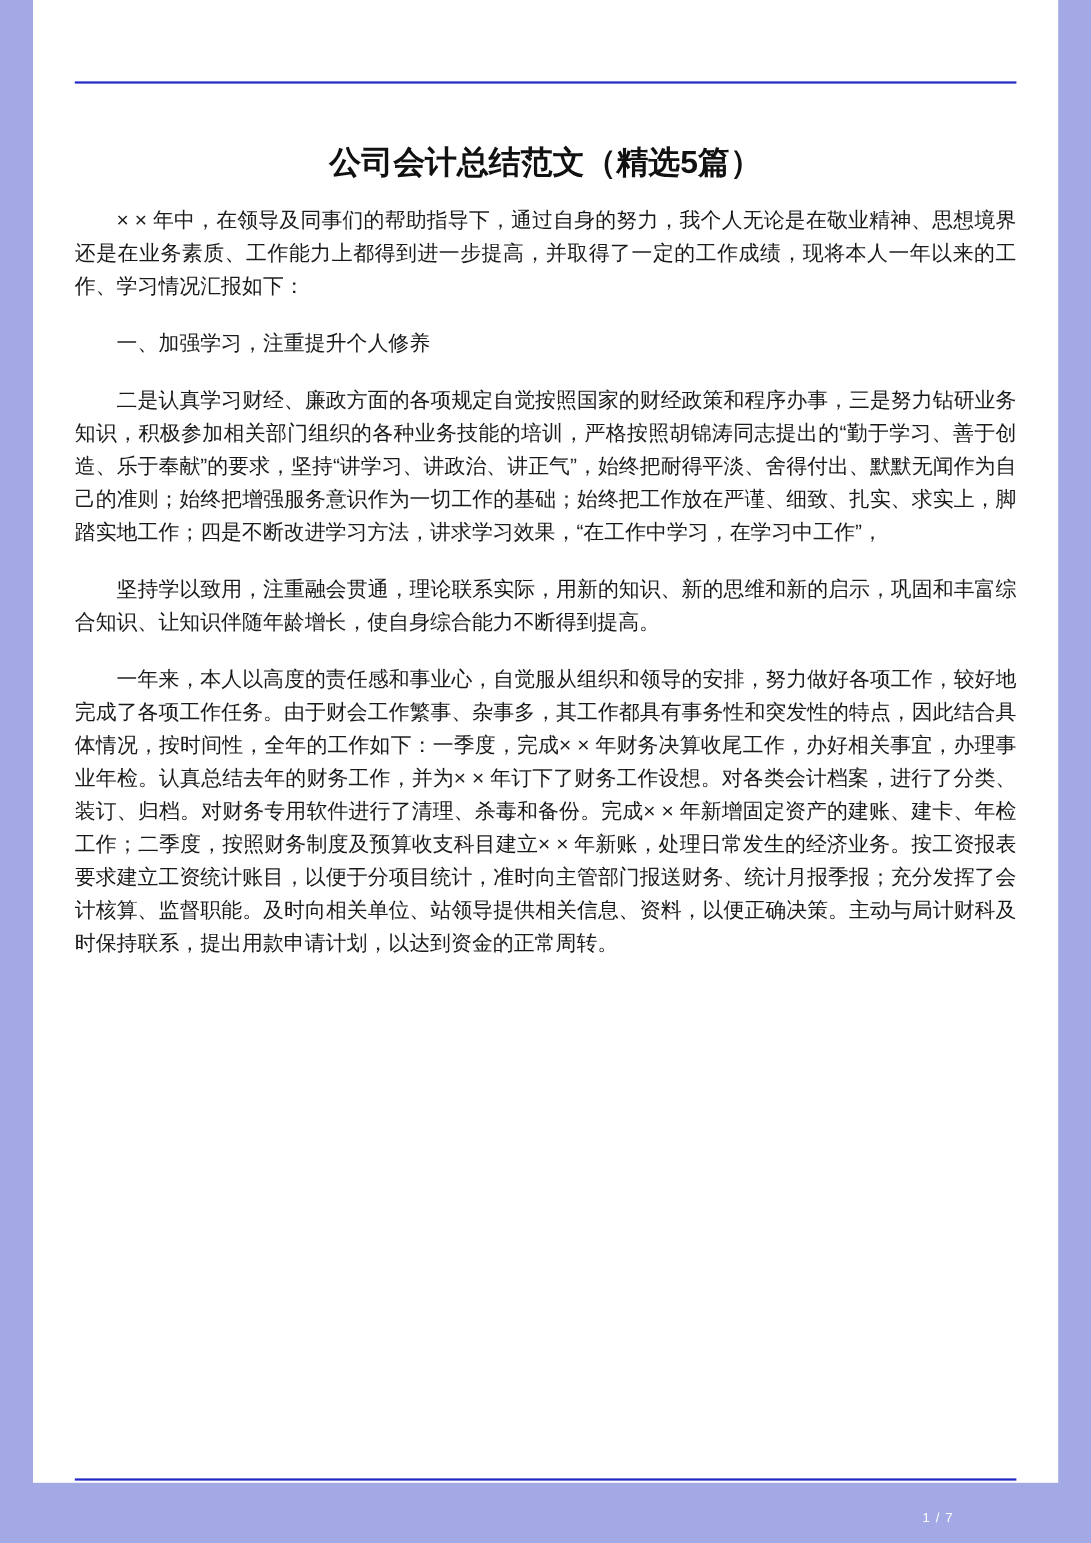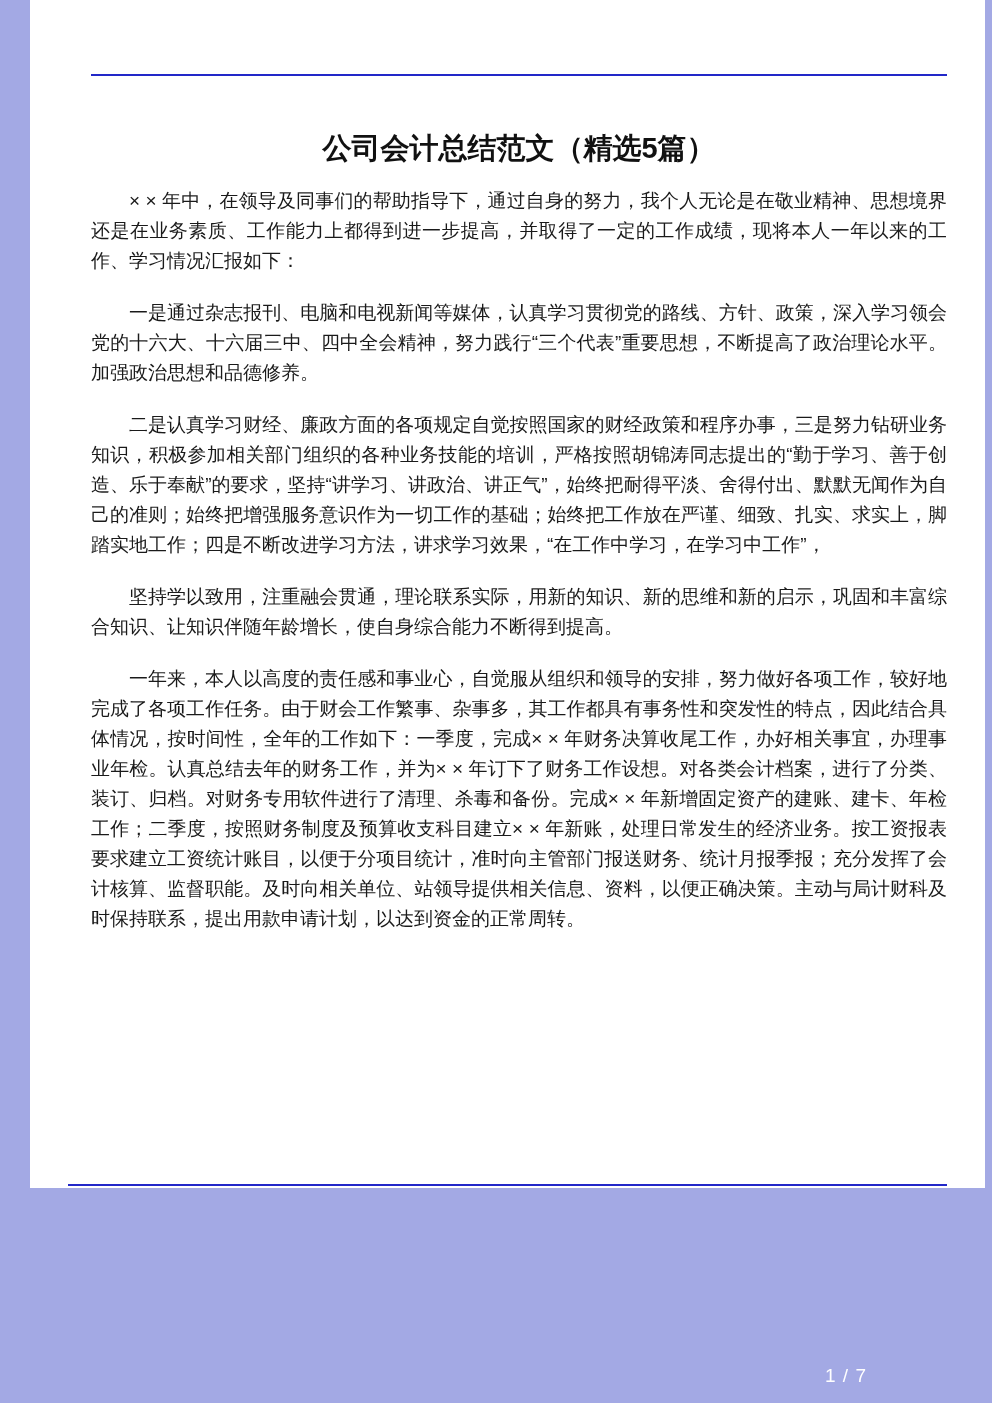--- a/index.html
+++ b/index.html
@@ -12,23 +12,22 @@
     width: 992px;
     height: 1403px;
     background: #A3A9E4;
     overflow: hidden;
   }
   .sheet {
     position: absolute;
     left: 30px;
     top: 0;
     width: 932px;
-    height: 1188px;
+    height: 1348px;
     background: #FFFFFF;
-    padding-left: 23px;
   }
   .content {
     padding: 0 38px;
     position: relative;
     height: 100%;
     box-sizing: border-box;
     overflow: hidden;
   }
   .rule {
     height: 2px;
@@ -68,39 +67,39 @@
     line-height: 30px;
     color: #1A1A1A;
     text-indent: 2em;
     text-align: justify;
   }
   .footer-pageno {
     position: absolute;
     right: 125px;
     bottom: 16px;
     color: #FFFFFF;
-    font-size: 19px;
+    font-size: 12px;
     letter-spacing: 1px;
   }
 </style>
 </head>
 <body>
 
 <div class="page">
   <div class="sheet">
     <div class="content">
 
       <div class="rule rule-top"></div>
 
       <h1 class="doc-title">公司会计总结范文（精选5篇）</h1>
 
 
       <div class="paragraphs">
         <p>× × 年中，在领导及同事们的帮助指导下，通过自身的努力，我个人无论是在敬业精神、思想境界还是在业务素质、工作能力上都得到进一步提高，并取得了一定的工作成绩，现将本人一年以来的工作、学习情况汇报如下：</p>
-        <p>一是通过杂志报刊、电脑和电视新闻等媒体，认真学习贯彻党的路线、方针、政策，深入学习领会党的十六大、十六届三中、四中全会精神，努力践行“三个代表”重要思想，不断提高了政治理论水平。加强政治思想和品德修养。</p>
+        <p>一、加强学习，注重提升个人修养</p>
         <p>二是认真学习财经、廉政方面的各项规定自觉按照国家的财经政策和程序办事，三是努力钻研业务知识，积极参加相关部门组织的各种业务技能的培训，严格按照胡锦涛同志提出的“勤于学习、善于创造、乐于奉献”的要求，坚持“讲学习、讲政治、讲正气”，始终把耐得平淡、舍得付出、默默无闻作为自己的准则；始终把增强服务意识作为一切工作的基础；始终把工作放在严谨、细致、扎实、求实上，脚踏实地工作；四是不断改进学习方法，讲求学习效果，“在工作中学习，在学习中工作”，</p>
         <p>坚持学以致用，注重融会贯通，理论联系实际，用新的知识、新的思维和新的启示，巩固和丰富综合知识、让知识伴随年龄增长，使自身综合能力不断得到提高。</p>
         <p>一年来，本人以高度的责任感和事业心，自觉服从组织和领导的安排，努力做好各项工作，较好地完成了各项工作任务。由于财会工作繁事、杂事多，其工作都具有事务性和突发性的特点，因此结合具体情况，按时间性，全年的工作如下：一季度，完成× × 年财务决算收尾工作，办好相关事宜，办理事业年检。认真总结去年的财务工作，并为× × 年订下了财务工作设想。对各类会计档案，进行了分类、装订、归档。对财务专用软件进行了清理、杀毒和备份。完成× × 年新增固定资产的建账、建卡、年检工作；二季度，按照财务制度及预算收支科目建立× × 年新账，处理日常发生的经济业务。按工资报表要求建立工资统计账目，以便于分项目统计，准时向主管部门报送财务、统计月报季报；充分发挥了会计核算、监督职能。及时向相关单位、站领导提供相关信息、资料，以便正确决策。主动与局计财科及时保持联系，提出用款申请计划，以达到资金的正常周转。</p>
       </div>
 
     </div>
     <div class="rule rule-bottom"></div>
   </div>
 
   <div class="footer-pageno">1 / 7</div>

